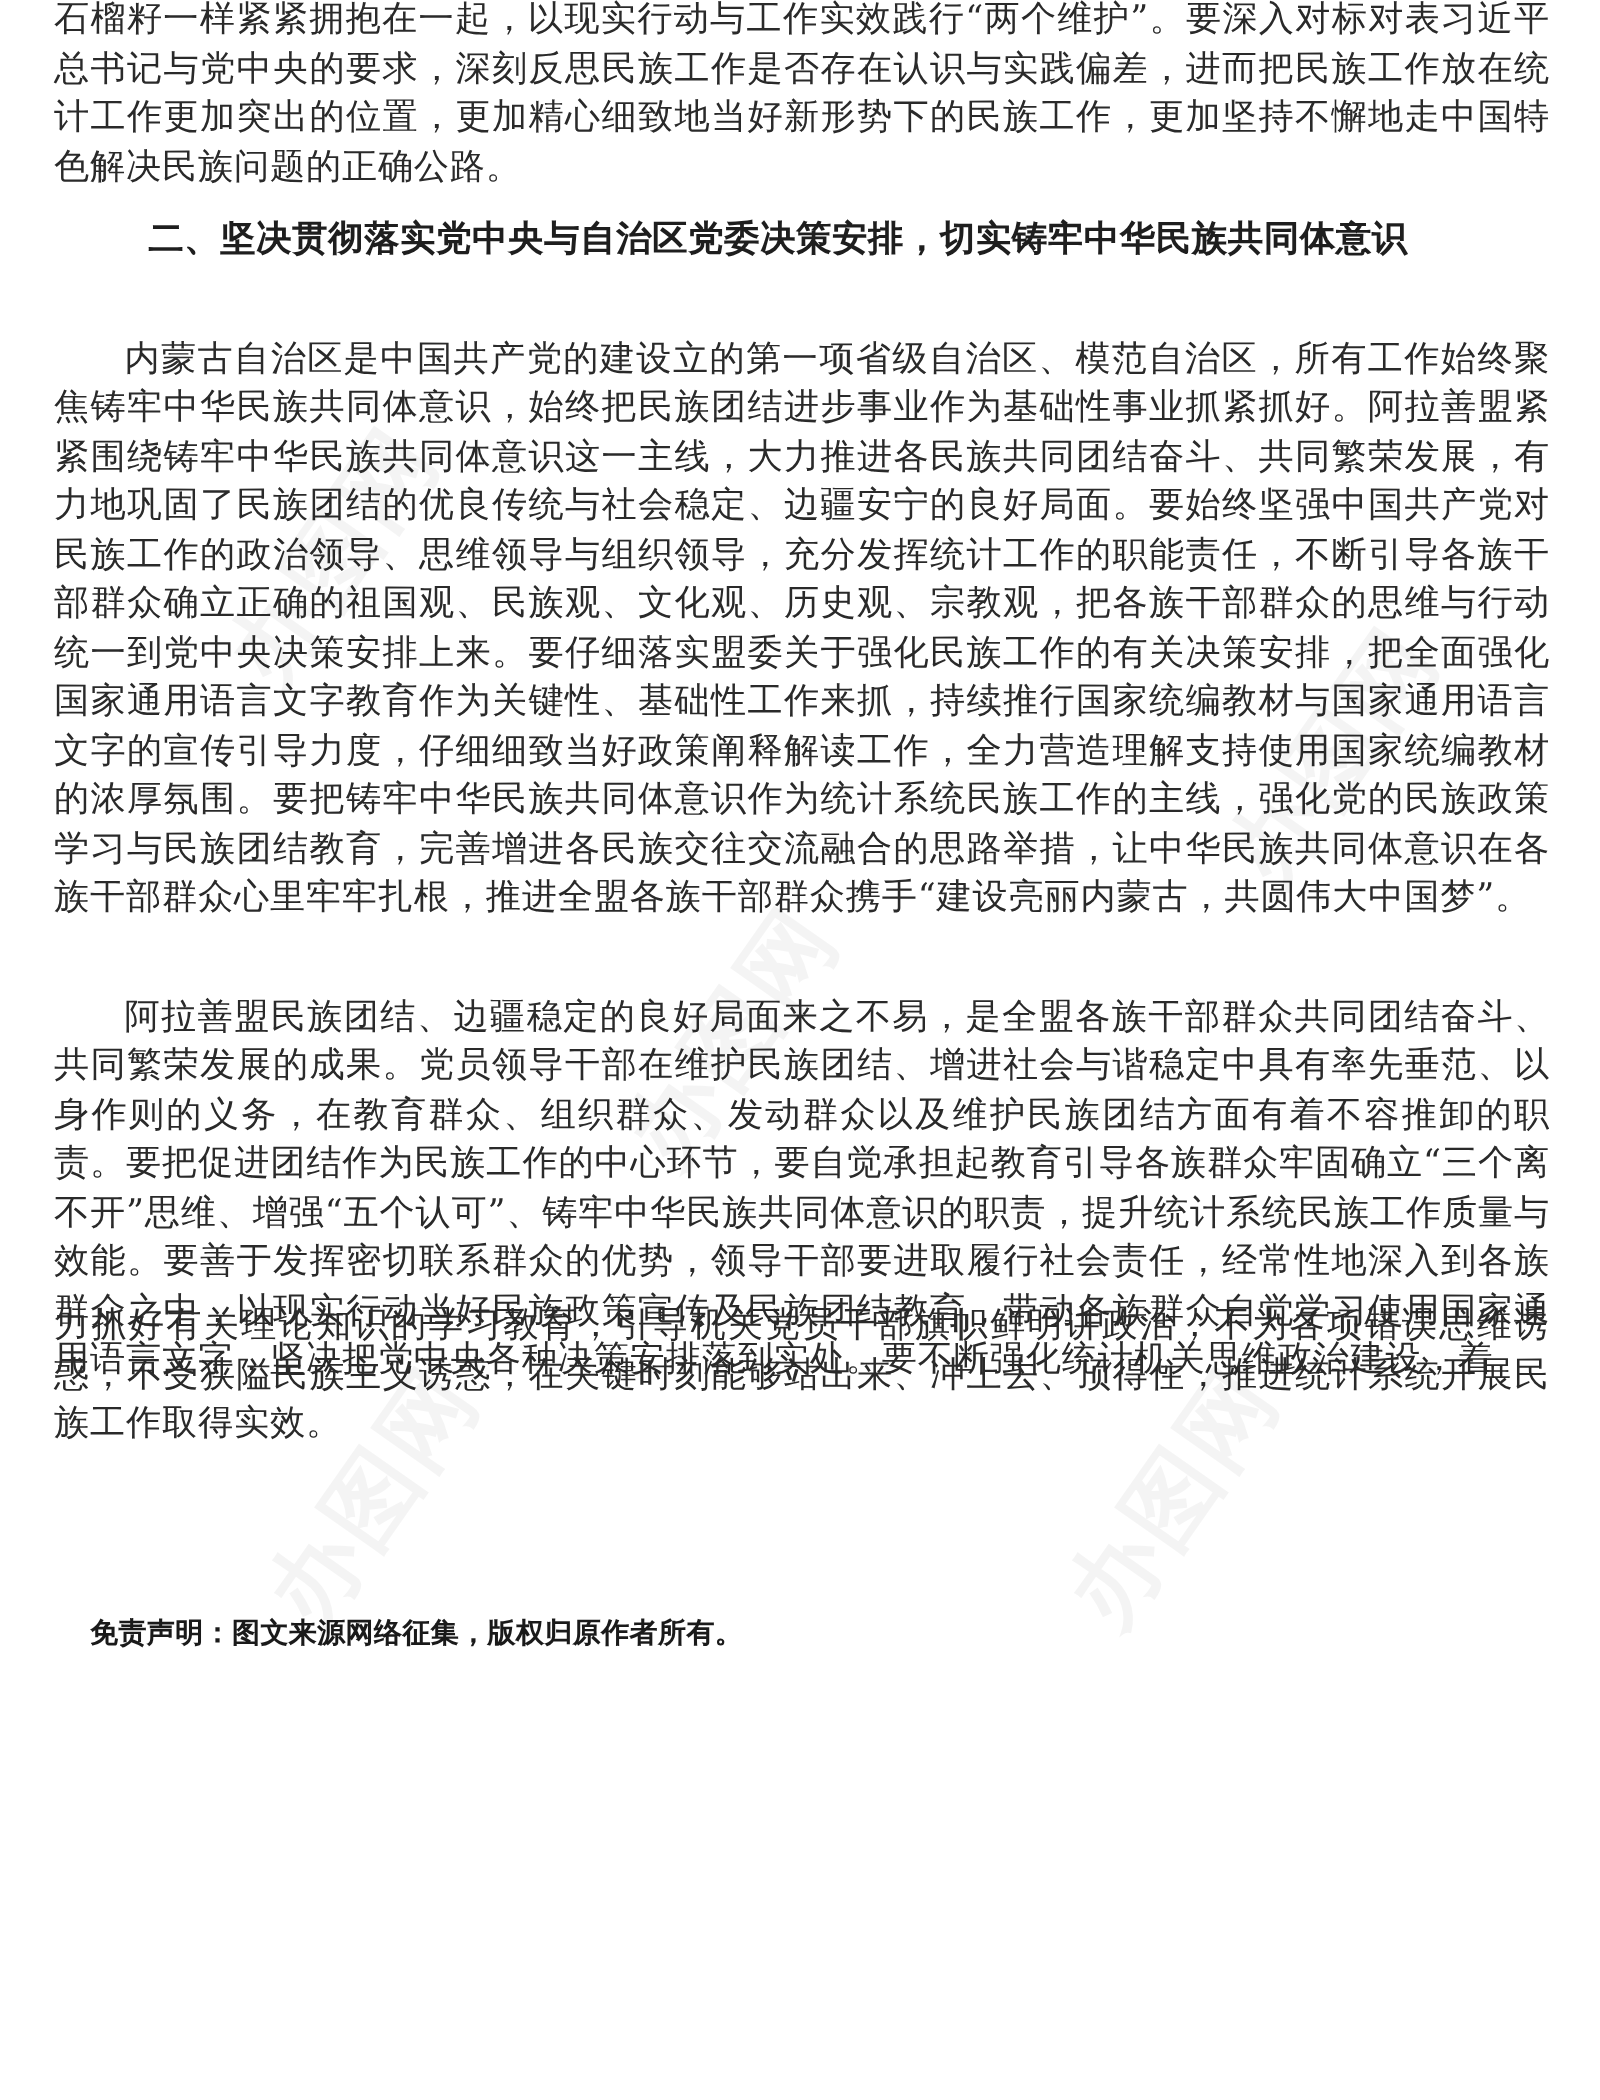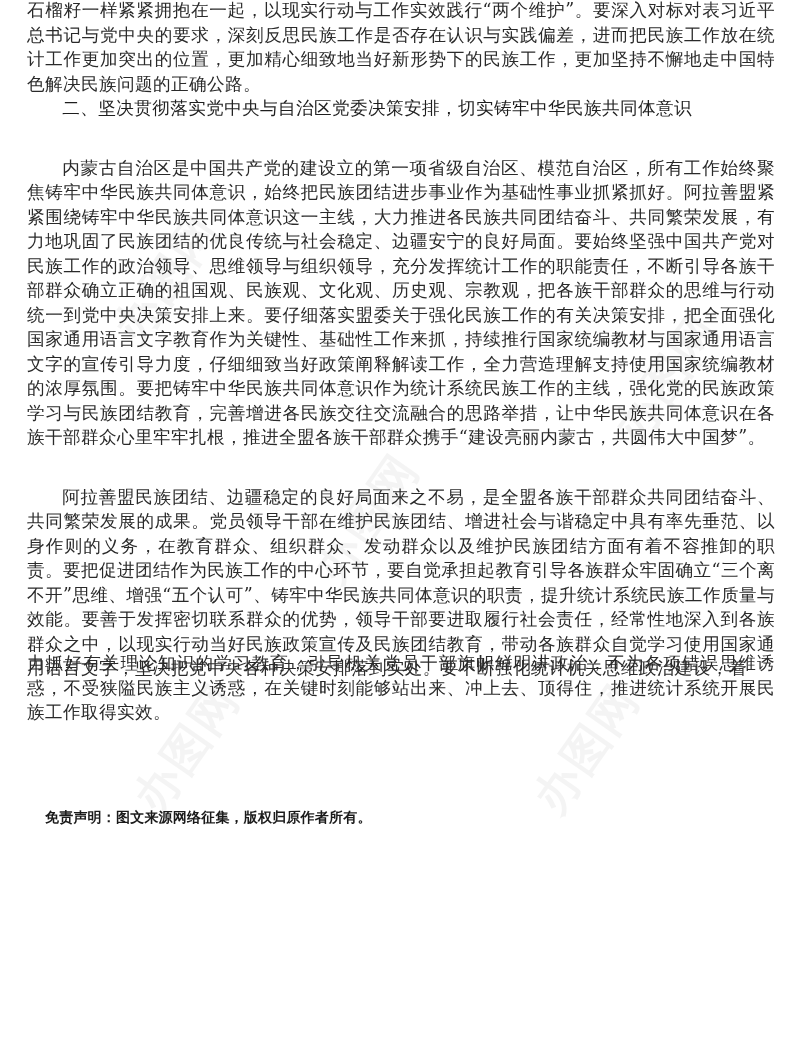--- a/index.html
+++ b/index.html
@@ -26,24 +26,24 @@
       text-align-last: left;
     }
     .block-1 { top: -2px; }
     .block-2 { top: 651px; }
     .para {
       margin: 0;
       padding: 0;
     }
     .indent { text-indent: 2em; margin-top: 35px; }
     .heading {
-      margin: 0;
+      margin: 12px;
       padding: 0;
       text-indent: 2em;
-      font-weight: normal;
+      font-weight: bold;
       color: #1e1e1e;
     }
     .disclaimer {
       position: absolute;
       left: 45px;
       top: 804px;
       width: 760px;
       font-size: 14px;
       line-height: 27px;
       font-weight: bold;

